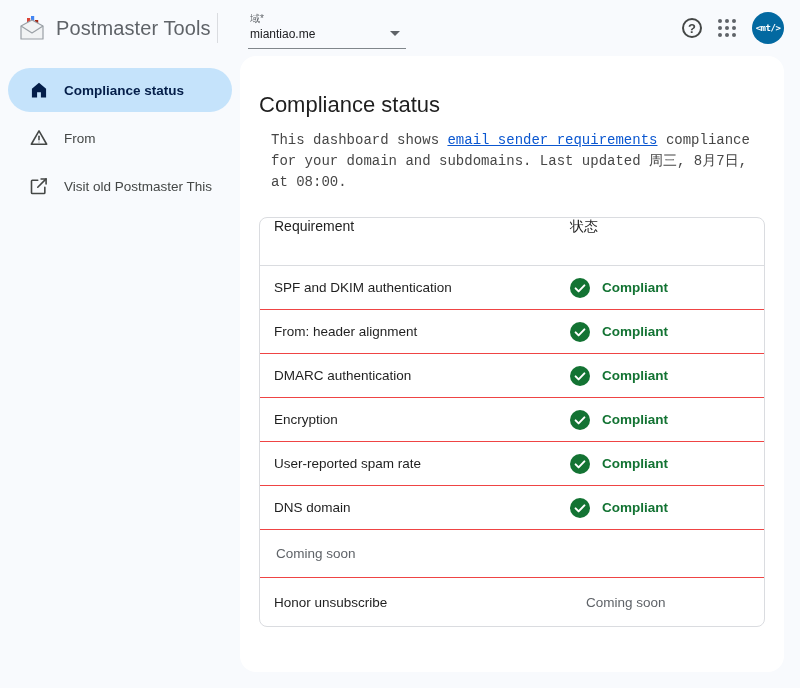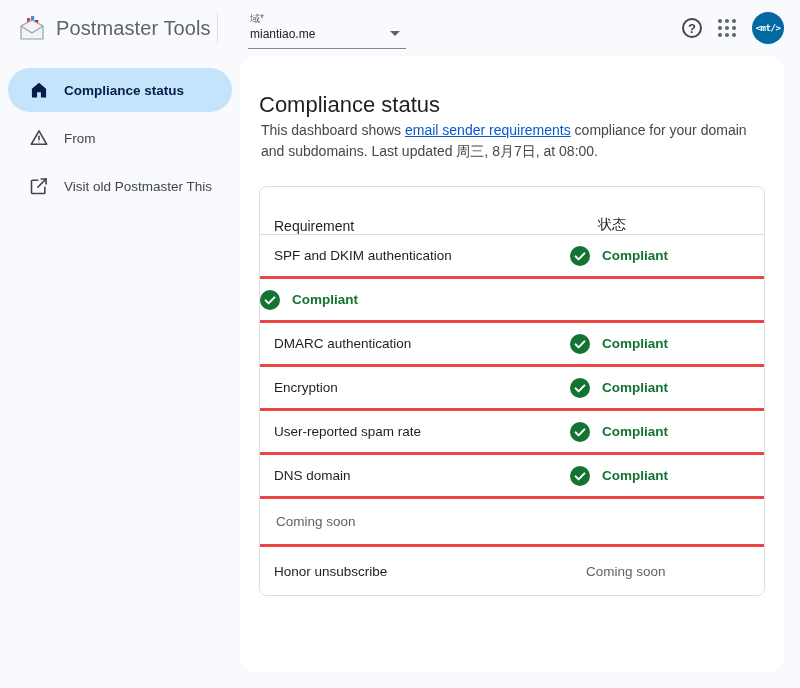--- a/index.html
+++ b/index.html
@@ -85,40 +85,40 @@
 
   
   .main-card {
     flex: 1;
     margin: 0 16px 16px 0;
     background: #ffffff;
     border-radius: 16px;
     padding: 36px 19px 0 19px;
   }
   .page-title { margin: 0 0 2px 0; font-size: 22px; font-weight: 400; color: #1f1f1f; }
-  .page-desc { margin: 2px; font-size: 14px; line-height: 21px; color: #474747; max-width: 522px; }
+  .page-desc { margin: 12px; font-size: 14px; line-height: 21px; color: #474747; max-width: 522px; font-family: Liberation Mono, monospace; }
   .page-desc a { color: #0b57d0; text-decoration: underline; cursor: pointer; }
 
   
   .ctable {
     margin-top: 24px;
     border: 1px solid #dadce0;
     border-radius: 8px;
     overflow: hidden;
   }
   .thead {
-    display: flex; align-items: flex-end;
+    display: flex; align-items: flex-start;
     height: 48px;
     border-bottom: 1px solid #dadce0;
-    font-size: 14px; color: #1f1f1f; gap: 28px;
+    font-size: 14px; color: #1f1f1f;
   }
   .trow {
     display: flex; align-items: center;
     height: 44px;
-    border-bottom: 3px solid #ef4444;
+    border-bottom: 1px solid #ef4444;
     font-size: 13.5px; color: #1f1f1f;
   }
   .trow:last-child { border-bottom: none; }
   .trow:nth-last-child(-n+2) { height: 48px; }
   .cell1 { width: 296px; flex: 0 0 296px; margin-left: 14px; }
   .cell2 { display: flex; align-items: center; gap: 12px; }
   .status-compliant { color: #137333; font-weight: bold; font-size: 13.5px; }
   .status-pending { color: #5f6368; margin-left: 16px; font-size: 13.5px; }
   .check-icon { width: 20px; height: 20px; display: flex; }
 
@@ -223,20 +223,21 @@
               <span class="check-icon">
                 <svg width="20" height="20" viewBox="0 0 20 20">
                   <circle cx="10" cy="10" r="10" fill="#137333"></circle>
                   <path d="M5.6 10.4l3 3 5.8-6" stroke="#fff" stroke-width="2" fill="none" stroke-linecap="round" stroke-linejoin="round"></path>
                 </svg>
               </span>
               <span class="status-compliant">Compliant</span>
             </div>
           </div>
           <div class="trow">
+            <div class="cell1">From: header alignment</div>
             <div class="cell2">
               <span class="check-icon">
                 <svg width="20" height="20" viewBox="0 0 20 20">
                   <circle cx="10" cy="10" r="10" fill="#137333"></circle>
                   <path d="M5.6 10.4l3 3 5.8-6" stroke="#fff" stroke-width="2" fill="none" stroke-linecap="round" stroke-linejoin="round"></path>
                 </svg>
               </span>
               <span class="status-compliant">Compliant</span>
             </div>
           </div>

